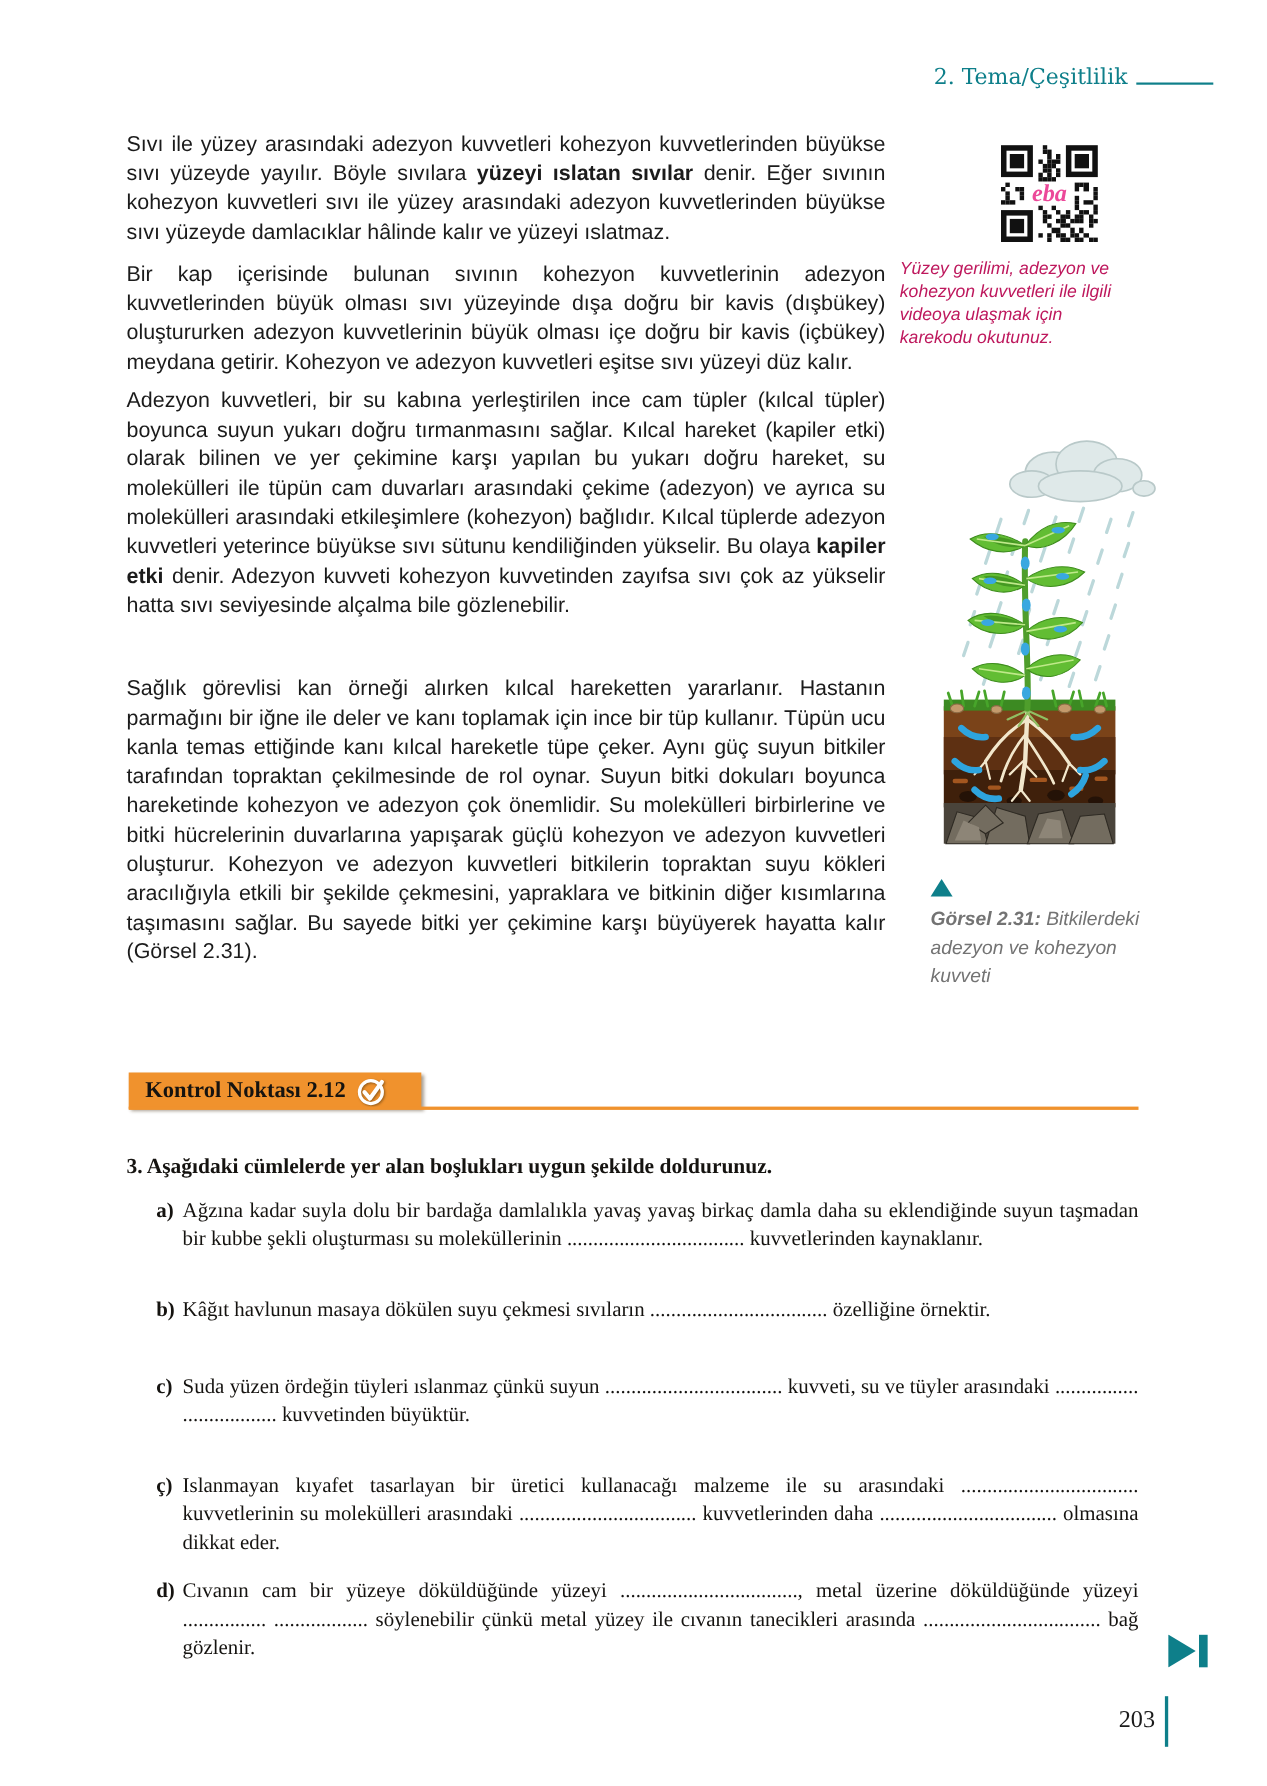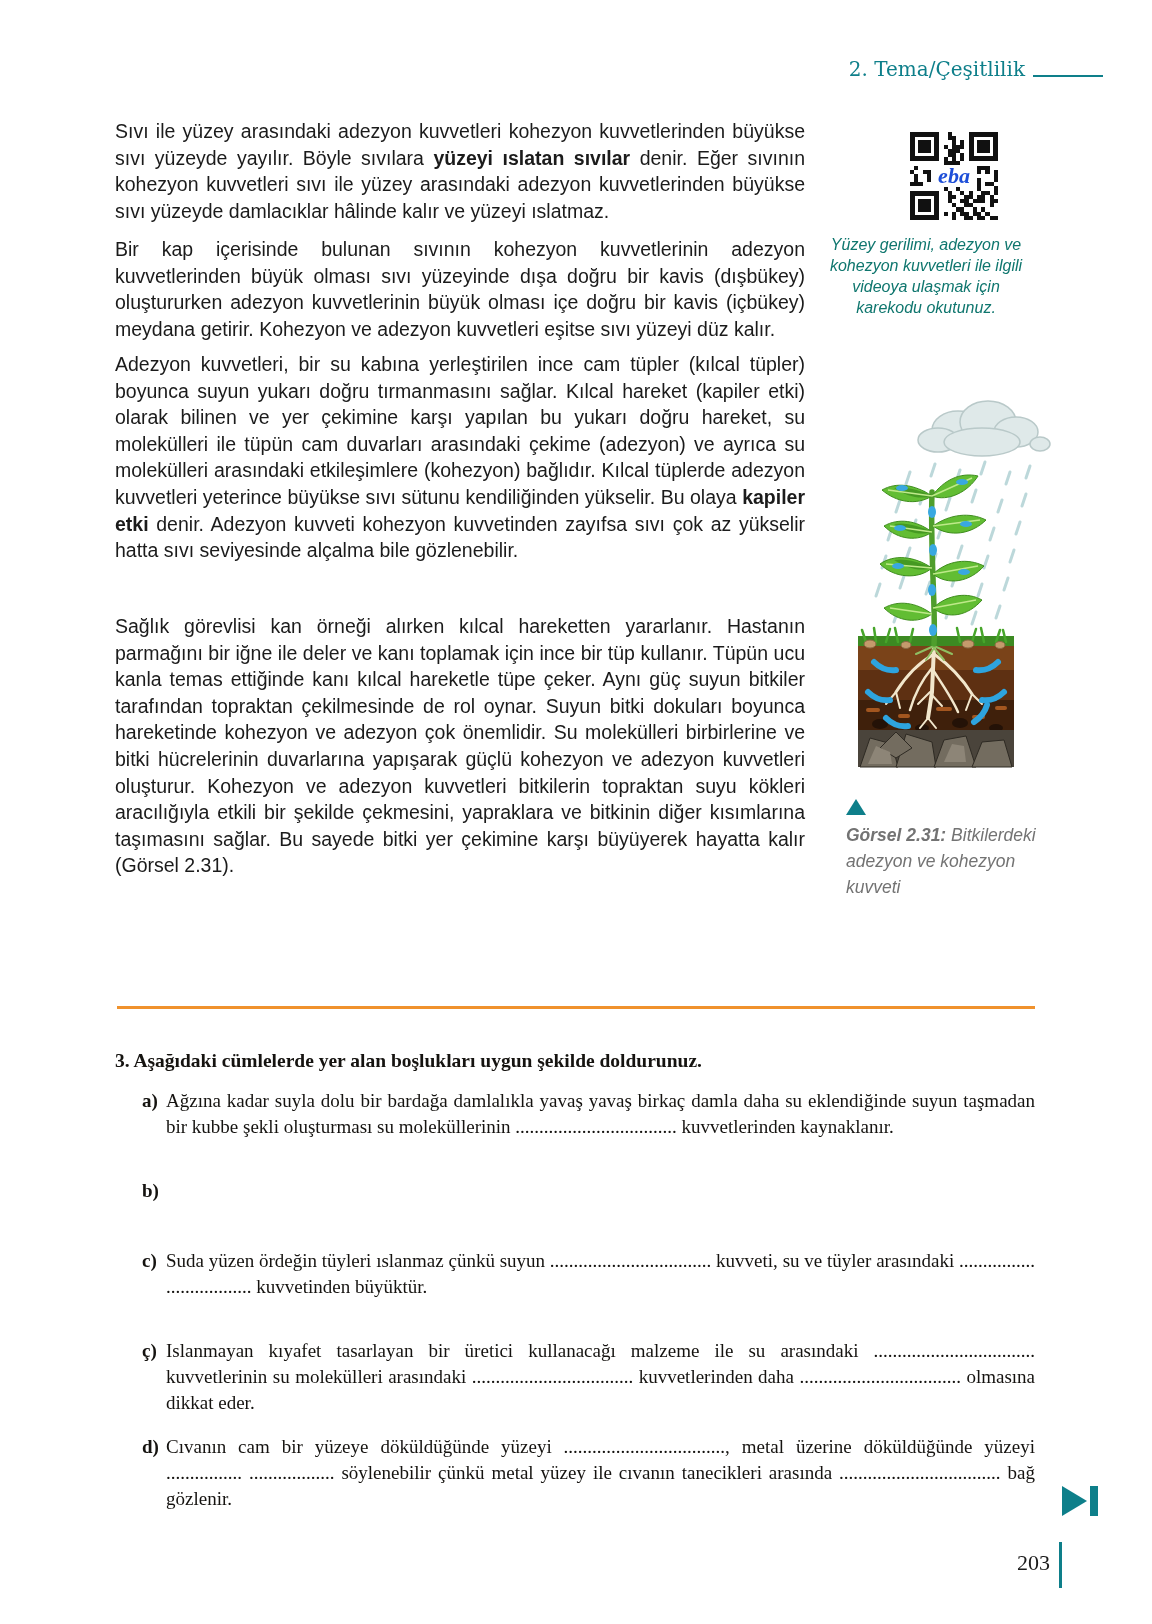--- a/index.html
+++ b/index.html
@@ -20,23 +20,23 @@
   
   .qr-wrap { position:absolute; left:908px; top:118px; width:92px; height:92px; background:#fff; }
   .qr-grid { position:absolute; inset:2px; display:grid;
     grid-template-columns:repeat(21,1fr); grid-template-rows:repeat(21,1fr); }
   .qr-grid div { background:#111; }
   .finder { position:absolute; width:29px; height:29px; border:5px solid #111; }
   .finder::after { content:""; position:absolute; left:3px; top:3px; width:13px; height:13px; background:#111; }
   .f-tl { left:2px; top:2px; } .f-tr { right:2px; top:2px; } .f-bl { left:2px; bottom:2px; }
   .qr-logo { position:absolute; left:50%; top:50%; transform:translate(-50%,-50%);
     background:#fff; padding:0 4px; font-family:"Liberation Serif",serif; font-style:italic;
-    font-weight:bold; font-size:22px; color:#1d4ed8; line-height:22px; }
-  .qr-caption { position:absolute; left:818px; top:222px; width:216px; text-align:center;
-    font-style:italic; font-size:16px; line-height:21px; color:#0f766e; }
+    font-weight:bold; font-size:22px; color:#ec4899; line-height:22px; }
+  .qr-caption { position:absolute; left:818px; top:222px; width:216px; 
+    font-style:italic; font-size:16px; line-height:21px; color:#be185d; }
   
   .plant { position:absolute; left:840px; top:380px; }
   .fig-triangle { position:absolute; left:846px; top:787px; width:0; height:0;
     border-left:10px solid transparent; border-right:10px solid transparent;
     border-bottom:16px solid #0e7f8a; }
   .fig-caption { position:absolute; left:846px; top:810px; width:196px;
     font-style:italic; font-size:17.5px; line-height:26px; color:#737373; }
   .fig-caption .lbl { font-weight:bold; }
   
   .cp-badge { position:absolute; left:117px; top:963px; width:266px; height:33px;
@@ -329,27 +329,34 @@
           <ellipse cx="60" cy="136" rx="6" ry="3"></ellipse>
         <ellipse cx="58" cy="174" rx="6" ry="3"></ellipse>
           <ellipse cx="124" cy="180" rx="6" ry="3"></ellipse>
       </g>
     </g>
   </svg>
 
   <div class="fig-triangle"></div>
   <div class="fig-caption"><span class="lbl">Görsel 2.31:</span><span> Bitkilerdeki adezyon ve kohezyon kuvveti</span></div>
 
+  <div class="cp-badge">
+    <span>Kontrol Noktası 2.12</span>
+    <svg width="30" height="30" viewBox="0 0 36 36">
+      <circle cx="17" cy="19" r="12.5" fill="none" stroke="#ffffff" stroke-width="3.5"></circle>
+      <path d="M10 19 L16 26 L29 8" fill="none" stroke="#ffffff" stroke-width="4.5" stroke-linecap="round" stroke-linejoin="round"></path>
+    </svg>
+  </div>
   <div class="cp-rule"></div>
 
   <div class="exercise ex-heading">3. Aşağıdaki cümlelerde yer alan boşlukları uygun şekilde doldurunuz.</div>
 
   <div class="exercise q-item qa"><span class="q-label">a)</span><span>Ağzına kadar suyla dolu bir bardağa damlalıkla yavaş yavaş birkaç damla daha su eklendiğinde suyun taşmadan bir kubbe şekli oluşturması su moleküllerinin .................................. kuvvetlerinden kaynaklanır.</span></div>
 
-  <div class="exercise q-item qb"><span class="q-label">b)</span></div>
+  <div class="exercise q-item qb"><span class="q-label">b)</span><span>Kâğıt havlunun masaya dökülen suyu çekmesi sıvıların .................................. özelliğine örnektir.</span></div>
 
   <div class="exercise q-item qc"><span class="q-label">c)</span><span>Suda yüzen ördeğin tüyleri ıslanmaz çünkü suyun .................................. kuvveti, su ve tüyler arasındaki ................ .................. kuvvetinden büyüktür.</span></div>
 
   <div class="exercise q-item qch"><span class="q-label">ç)</span><span>Islanmayan kıyafet tasarlayan bir üretici kullanacağı malzeme ile su arasındaki .................................. kuvvetlerinin su molekülleri arasındaki .................................. kuvvetlerinden daha .................................. olmasına dikkat eder.</span></div>
 
   <div class="exercise q-item qd"><span class="q-label">d)</span><span>Cıvanın cam bir yüzeye döküldüğünde yüzeyi .................................., metal üzerine döküldüğünde yüzeyi ................ .................. söylenebilir çünkü metal yüzey ile cıvanın tanecikleri arasında .................................. bağ gözlenir.</span></div>
 
   <svg class="next-icon" width="36" height="30" viewBox="0 0 36 30">
     <polygon points="0,0 25,15 0,30" fill="#0e7f8a"></polygon>
     <rect x="28" y="0" width="8" height="30" fill="#0e7f8a"></rect>

